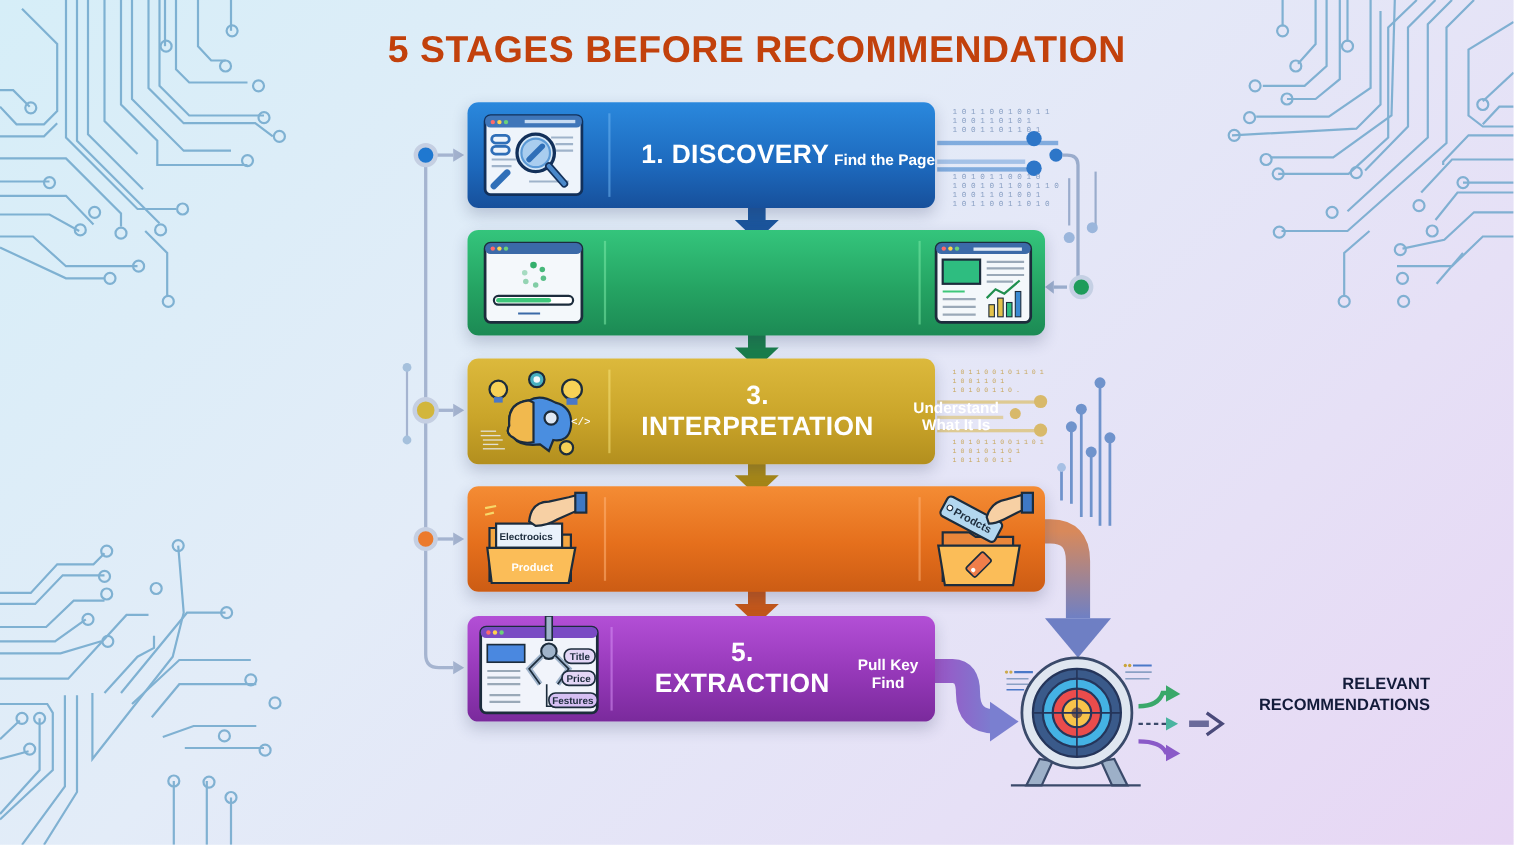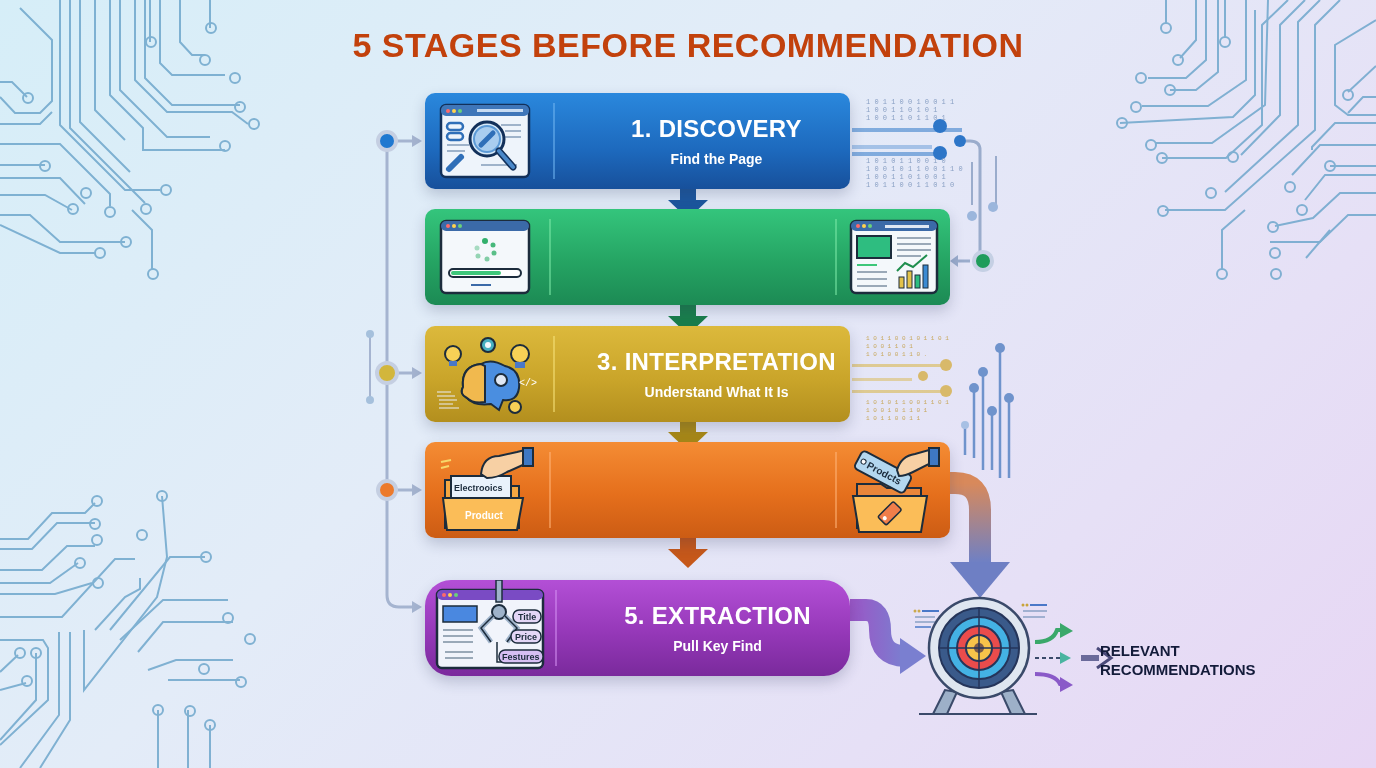--- a/index.html
+++ b/index.html
@@ -14,28 +14,28 @@
     position: absolute; left: 0; right: 0; top: 26px; text-align: center;
     font-size: 34px; font-weight: 700; color: #c2410c; letter-spacing: 0.5px;
   }
   .stage {
     position: absolute; height: 96px; border-radius: 10px;
     box-shadow: 0 6px 14px rgba(40,50,90,0.22);
     color: #fff;
   }
   .stage .divider { position: absolute; top: 10px; bottom: 10px; width: 2px; opacity: 0.55; }
   .stage .label {
-    position: absolute; top: 0; bottom: 0; display: flex; flex-direction: column;
-    justify-content: center; align-items: center; text-align: center; padding-left: 28px;
+    position: absolute; top: 0; bottom: 0; display: flex; flex-direction: row;
+    justify-content: space-between; align-items: center; text-align: center; padding-left: 28px;
   }
   .stage .name { font-size: 24px; font-weight: 700; letter-spacing: 0.3px; }
   .stage .sub { font-size: 14px; font-weight: 700; margin-top: 8px; }
   .icon-box { position: absolute; top: 10px; }
   .result-text {
-    position: absolute; left: 1100px; top: 641px; width: 200px; text-align: left;
+    position: absolute; left: 1100px; top: 612px; width: 200px; text-align: right;
     color: #131b3a; font-weight: 700; font-size: 15px; line-height: 19px;
   }
 </style>
 </head>
 <body>
 
 <svg class="bg-svg" viewBox="0 0 1376 768">
   <g fill="none" stroke="#6fa7cc" stroke-width="2" opacity="0.85">
 
     <path d="M0 82 L12 82 L27 97"></path>
@@ -366,21 +366,21 @@
       <g stroke="#e9edf5" stroke-width="1.2" opacity="0.85">
         <line x1="4" y1="60" x2="18" y2="60"></line>
           <line x1="4" y1="64" x2="22" y2="64"></line>
           <line x1="6" y1="68" x2="24" y2="68"></line>
           <line x1="6" y1="72" x2="20" y2="72"></line>
           <line x1="6" y1="76" x2="26" y2="76"></line>
       </g>
     </svg>
   </div>
   <div class="divider" style="left:128px; background:#f6e27a;"></div>
-  <div class="label" style="left:130px; right:0;">
+  <div class="label" style="left:130px; right:0;gap:36px;">
     <div class="name">3. INTERPRETATION</div>
     <div class="sub">Understand What It Is</div>
   </div>
 </div>
 
 <div class="stage" style="left:425px; top:442px; width:525px; background:linear-gradient(180deg,#f48c34 0%,#e56f1c 55%,#cc5c14 100%);">
   <div class="icon-box" style="left:12px; top:4px; width:104px; height:88px;">
     <svg width="104" height="88" viewBox="0 0 104 88">
       <path d="M8 34 L8 82 L82 82 L82 40 L40 40 L34 34 Z" fill="#f4a742" stroke="#1c2c3c" stroke-width="2"></path>
       <rect x="14" y="30" width="60" height="22" fill="#e9f2fb" stroke="#1c2c3c" stroke-width="2"></rect>
@@ -409,21 +409,21 @@
       <path d="M48 24 Q52 10 66 8 L80 4 L80 18 L64 26 Q56 30 50 30 Z" fill="#f7d0a4" stroke="#1c2c3c" stroke-width="2"></path>
       <rect x="80" y="2" width="10" height="18" fill="#3e78c4" stroke="#1c2c3c" stroke-width="2"></rect>
       <g transform="rotate(-45 40 68)">
           <rect x="30" y="62" width="22" height="12" rx="2" fill="#f07e4a" stroke="#1c2c3c" stroke-width="1.5"></rect>
           <circle cx="34" cy="68" r="2" fill="#fff"></circle>
         </g>
     </svg>
   </div>
 </div>
 
-<div class="stage" style="left:425px; top:580px; width:425px; background:linear-gradient(180deg,#b34fd6 0%,#9538b8 55%,#7a2a9c 100%);border-radius:26px;">
+<div class="stage" style="left:425px; top:560px; width:425px; background:linear-gradient(180deg,#b34fd6 0%,#9538b8 55%,#7a2a9c 100%);">
   <div class="icon-box" style="left:10px; top:0px; width:110px; height:90px;">
     <svg width="110" height="90" viewBox="0 0 110 90">
       <rect x="2" y="10" width="106" height="78" rx="5" fill="#f1f4fb" stroke="#1c2c3c" stroke-width="2.5"></rect>
       <rect x="2" y="10" width="106" height="10" rx="5" fill="#7a4bc4"></rect>
       <circle cx="9" cy="15" r="2" fill="#ff6a6a"></circle>
         <circle cx="15" cy="15" r="2" fill="#ffd24d"></circle>
         <circle cx="21" cy="15" r="2" fill="#6ad17a"></circle>
       <rect x="8" y="26" width="34" height="16" fill="#4a88e0" stroke="#1c2c3c" stroke-width="1.5"></rect>
       <line x1="8" y1="50" x2="38" y2="50" stroke="#9aa9b8" stroke-width="2"></line>
       <line x1="8" y1="56" x2="38" y2="56" stroke="#9aa9b8" stroke-width="2"></line>

